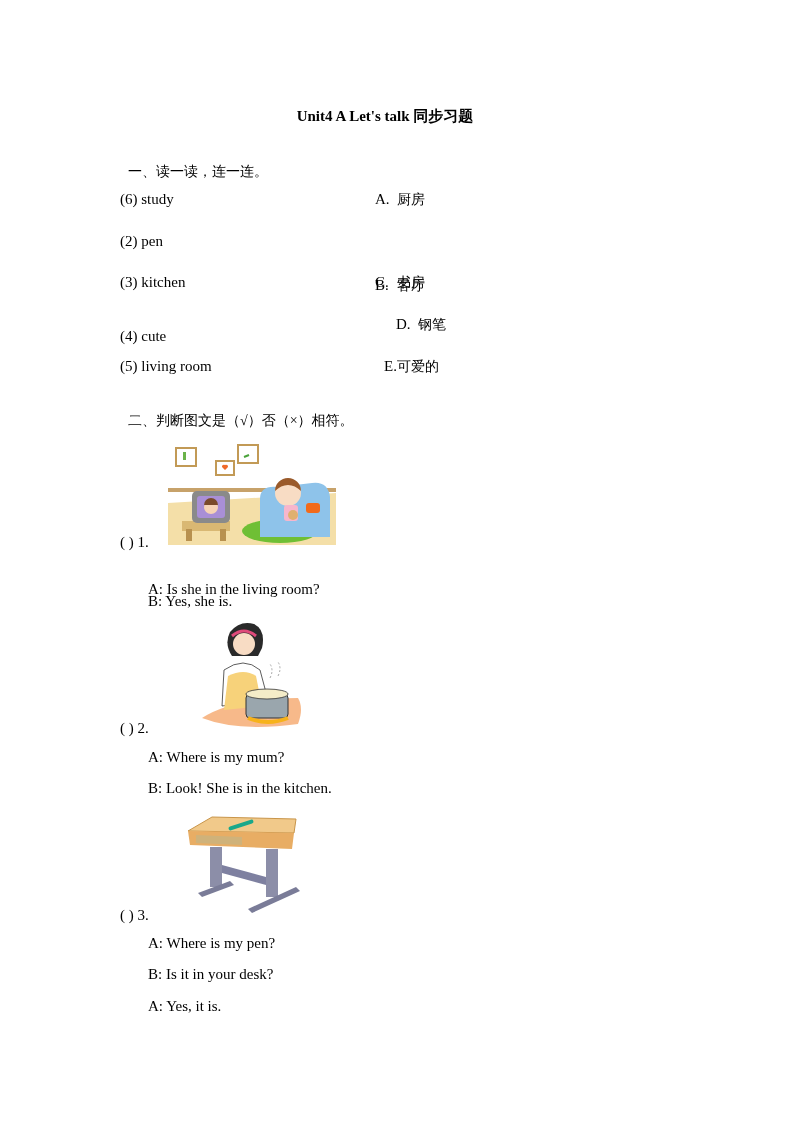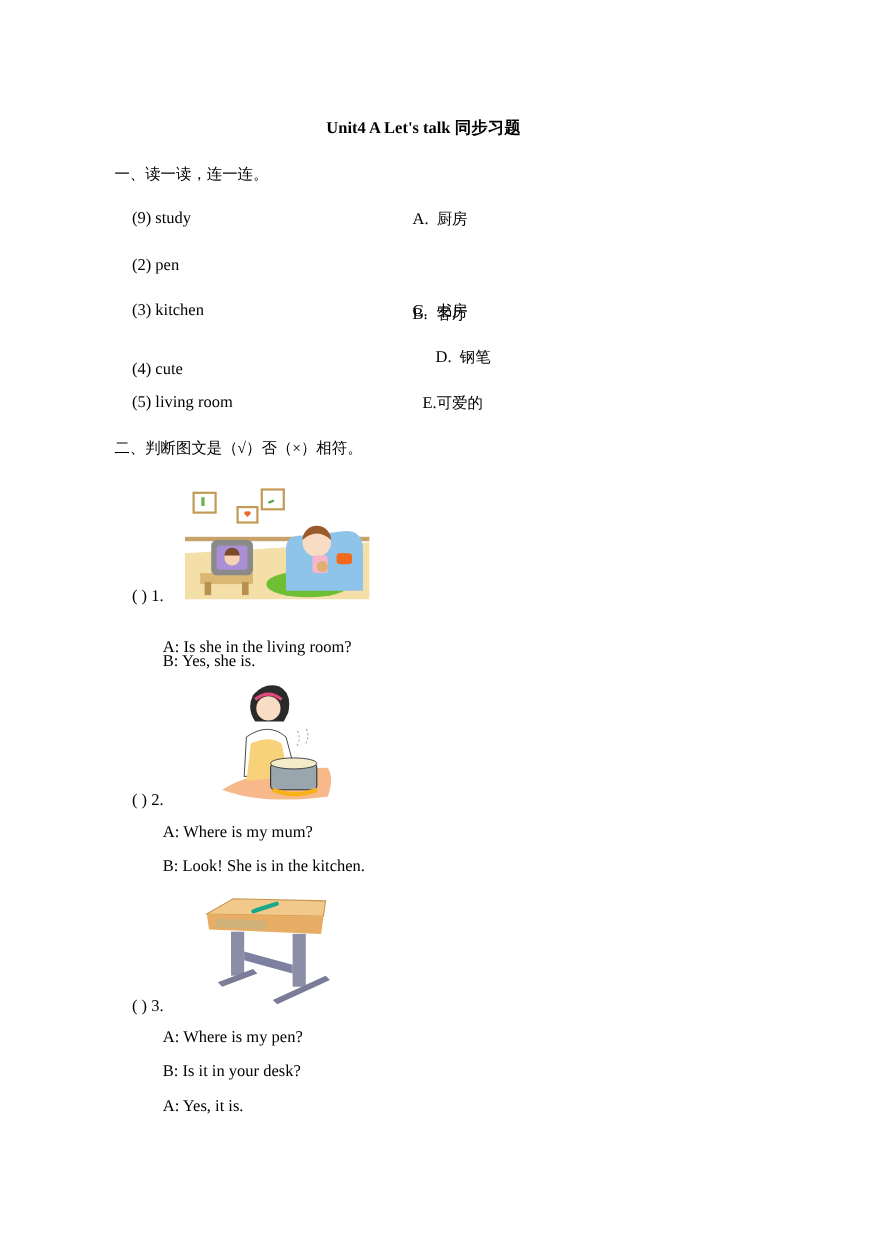--- a/index.html
+++ b/index.html
@@ -1,35 +1,35 @@
 <!DOCTYPE html>
 <html><head>
   <meta charset="utf-8">
   <style>
     html, body { margin: 0; padding: 0; background: #ffffff; }
     body { width: 793px; height: 1122px; position: relative; overflow: hidden;
            font-family: "Liberation Serif", "DejaVu Serif", serif; color: #000; font-size: 15px; }
     .abs { position: absolute; white-space: nowrap; }
     .title { left: 0; width: 770px; top: 107px; text-align: center; font-weight: bold; font-size: 15px; }
     .cjk { font-family: "DejaVu Sans", sans-serif; font-size: 14px; }
-    .sec { left: 104px; }
+    .sec { left: 128px; margin-top: 13px; }
     .left-item { left: 120px; }
     .right-item { left: 375px; }
     .right-item .letter { display: inline-block; width: 22px; }
     .pic { position: absolute; }
     .dialog { left: 148px; }
   </style>
 </head>
 <body>
 
 <div class="abs title">Unit4 A Let's talk 同步习题</div>
 
 <div class="abs sec cjk" style="top:150px;">一、读一读，连一连。</div>
 
-<div class="abs left-item" style="top:191px;">(9) study</div>
+<div class="abs left-item" style="top:191px;">(6) study</div>
 <div class="abs left-item" style="top:233px;text-align:right;">(2) pen</div>
 <div class="abs left-item" style="top:274px;">(3) kitchen</div>
 <div class="abs left-item" style="top:328px;">(4) cute</div>
 <div class="abs left-item" style="top:358px;">(5) living room</div>
 
 <div class="abs right-item" style="top:191px;"><span class="letter">A.</span><span class="cjk">厨房</span></div>
 <div class="abs right-item" style="top:233px;margin-top:44px;"><span class="letter">B.</span><span class="cjk">客厅</span></div>
 <div class="abs right-item" style="top:274px;"><span class="letter">C.</span><span class="cjk">书房</span></div>
 <div class="abs right-item" style="top:316px;margin-left:21px;"><span class="letter">D.</span><span class="cjk">钢笔</span></div>
 <div class="abs right-item" style="top:358px;text-align:right;"><span class="letter">E.</span><span class="cjk">可爱的</span></div>

